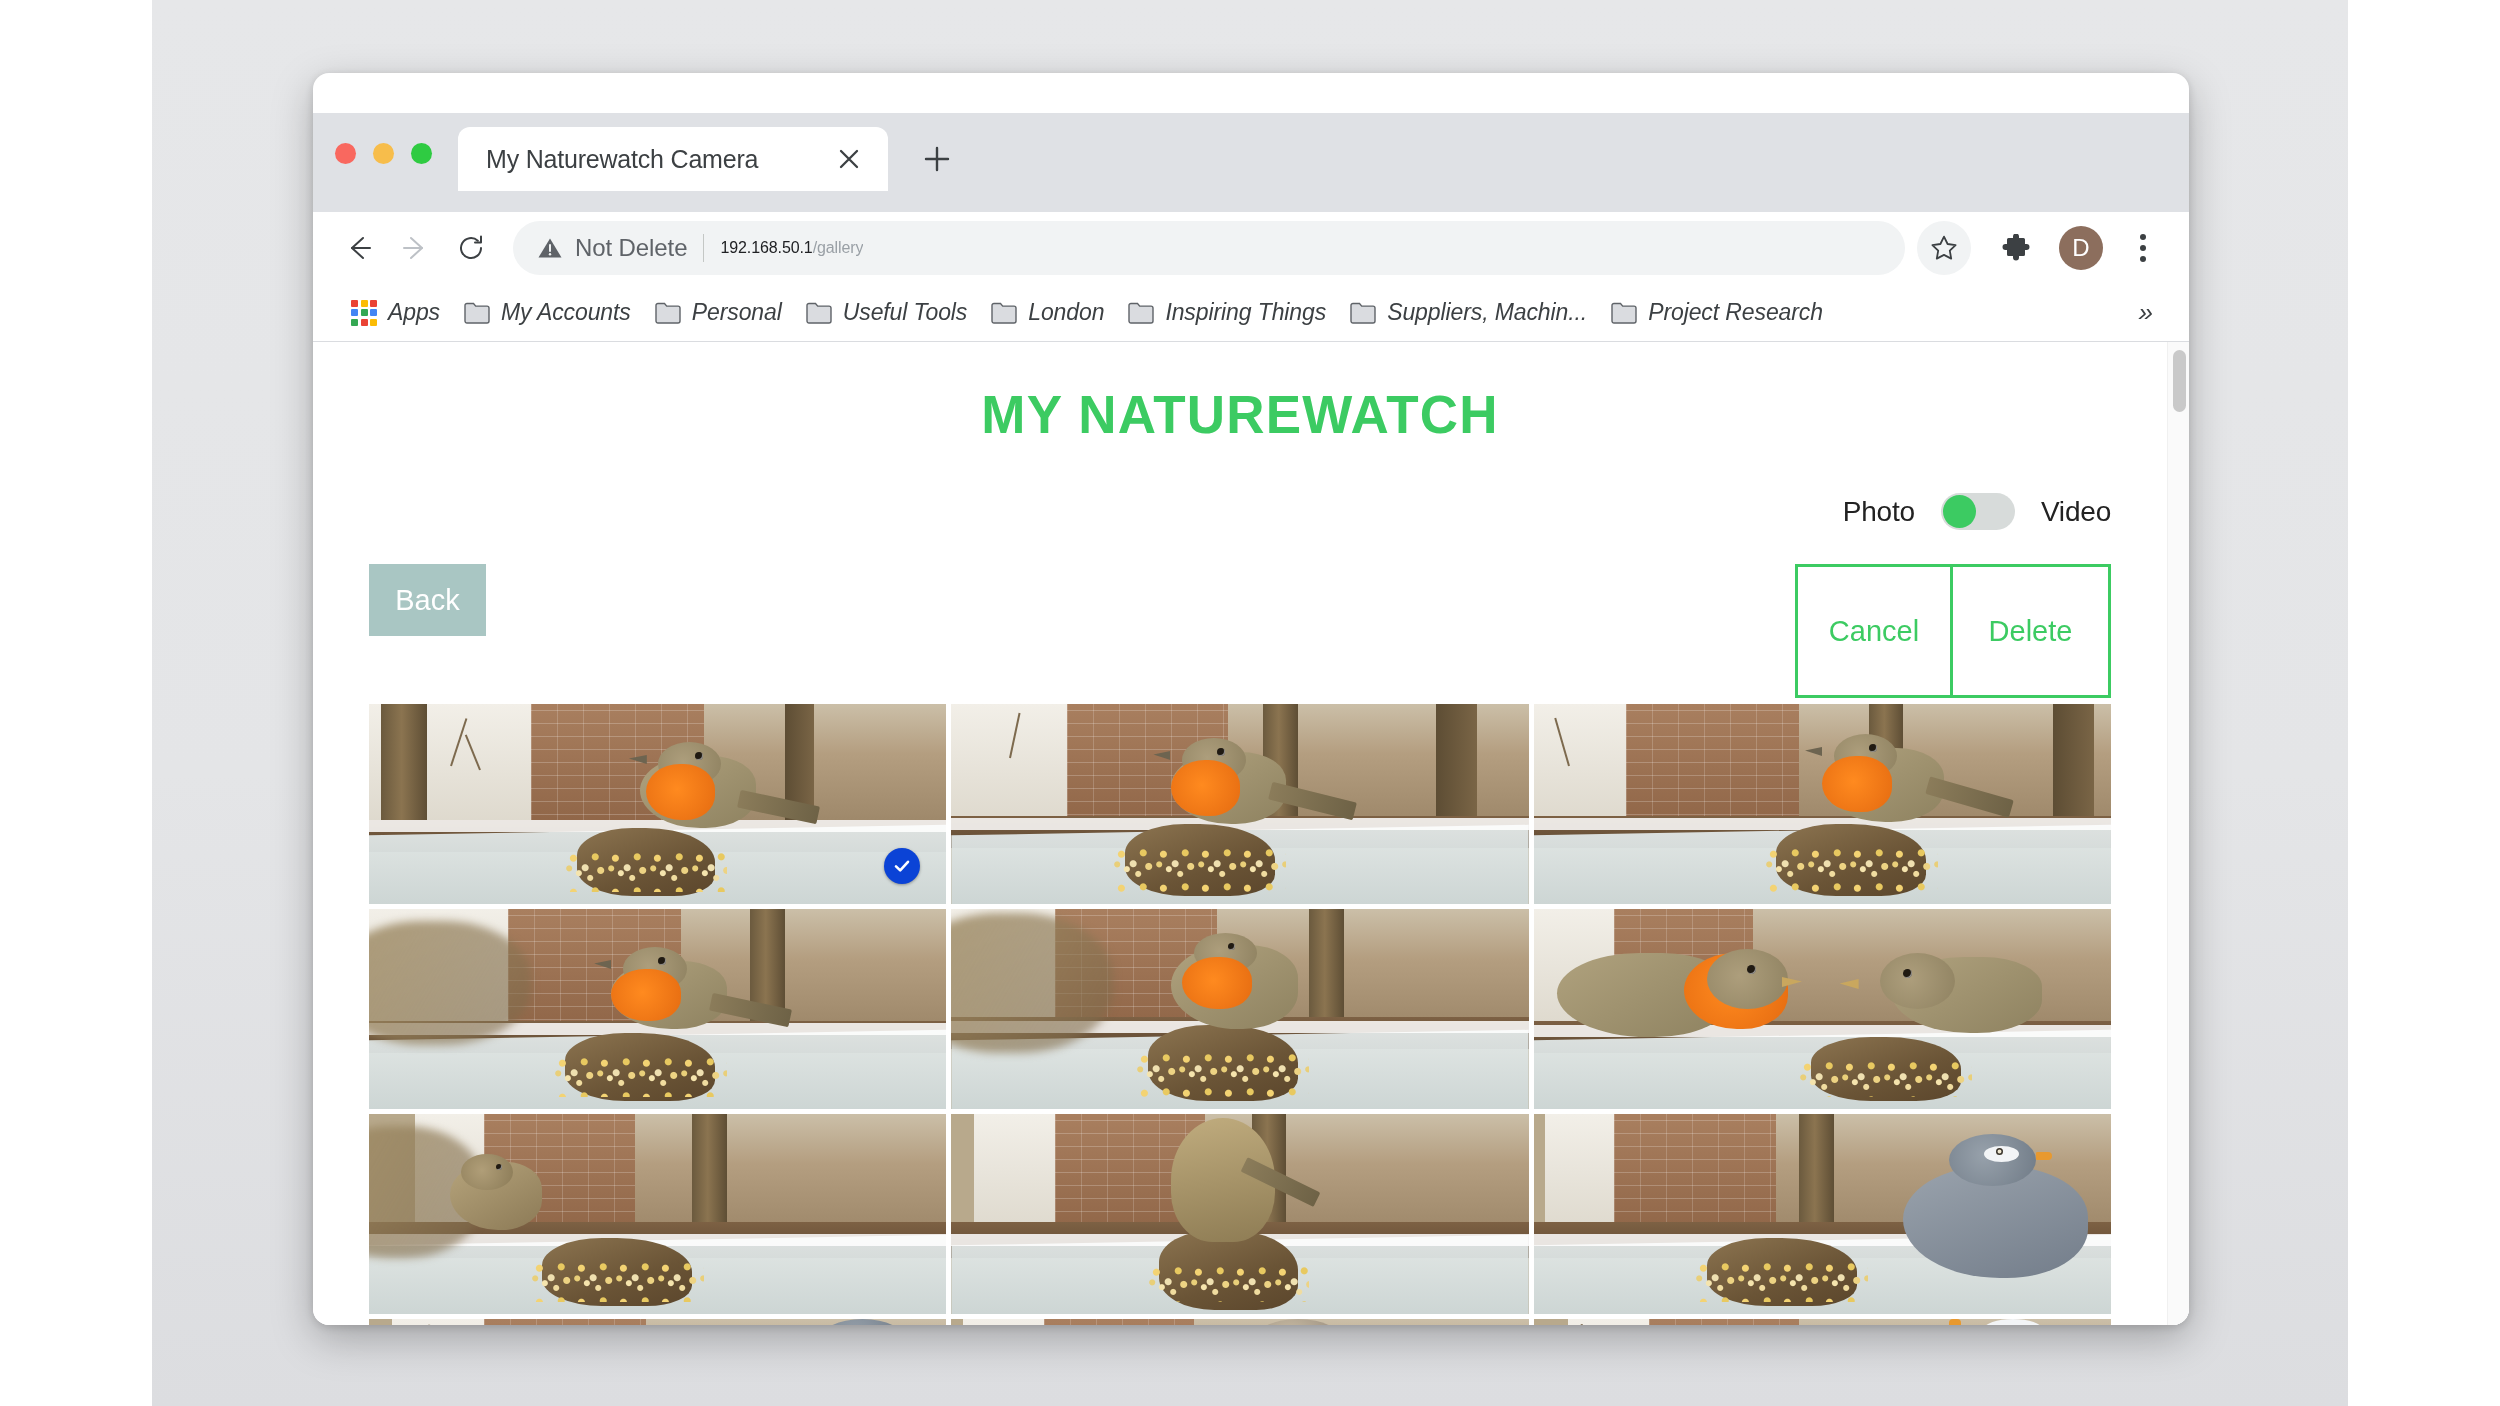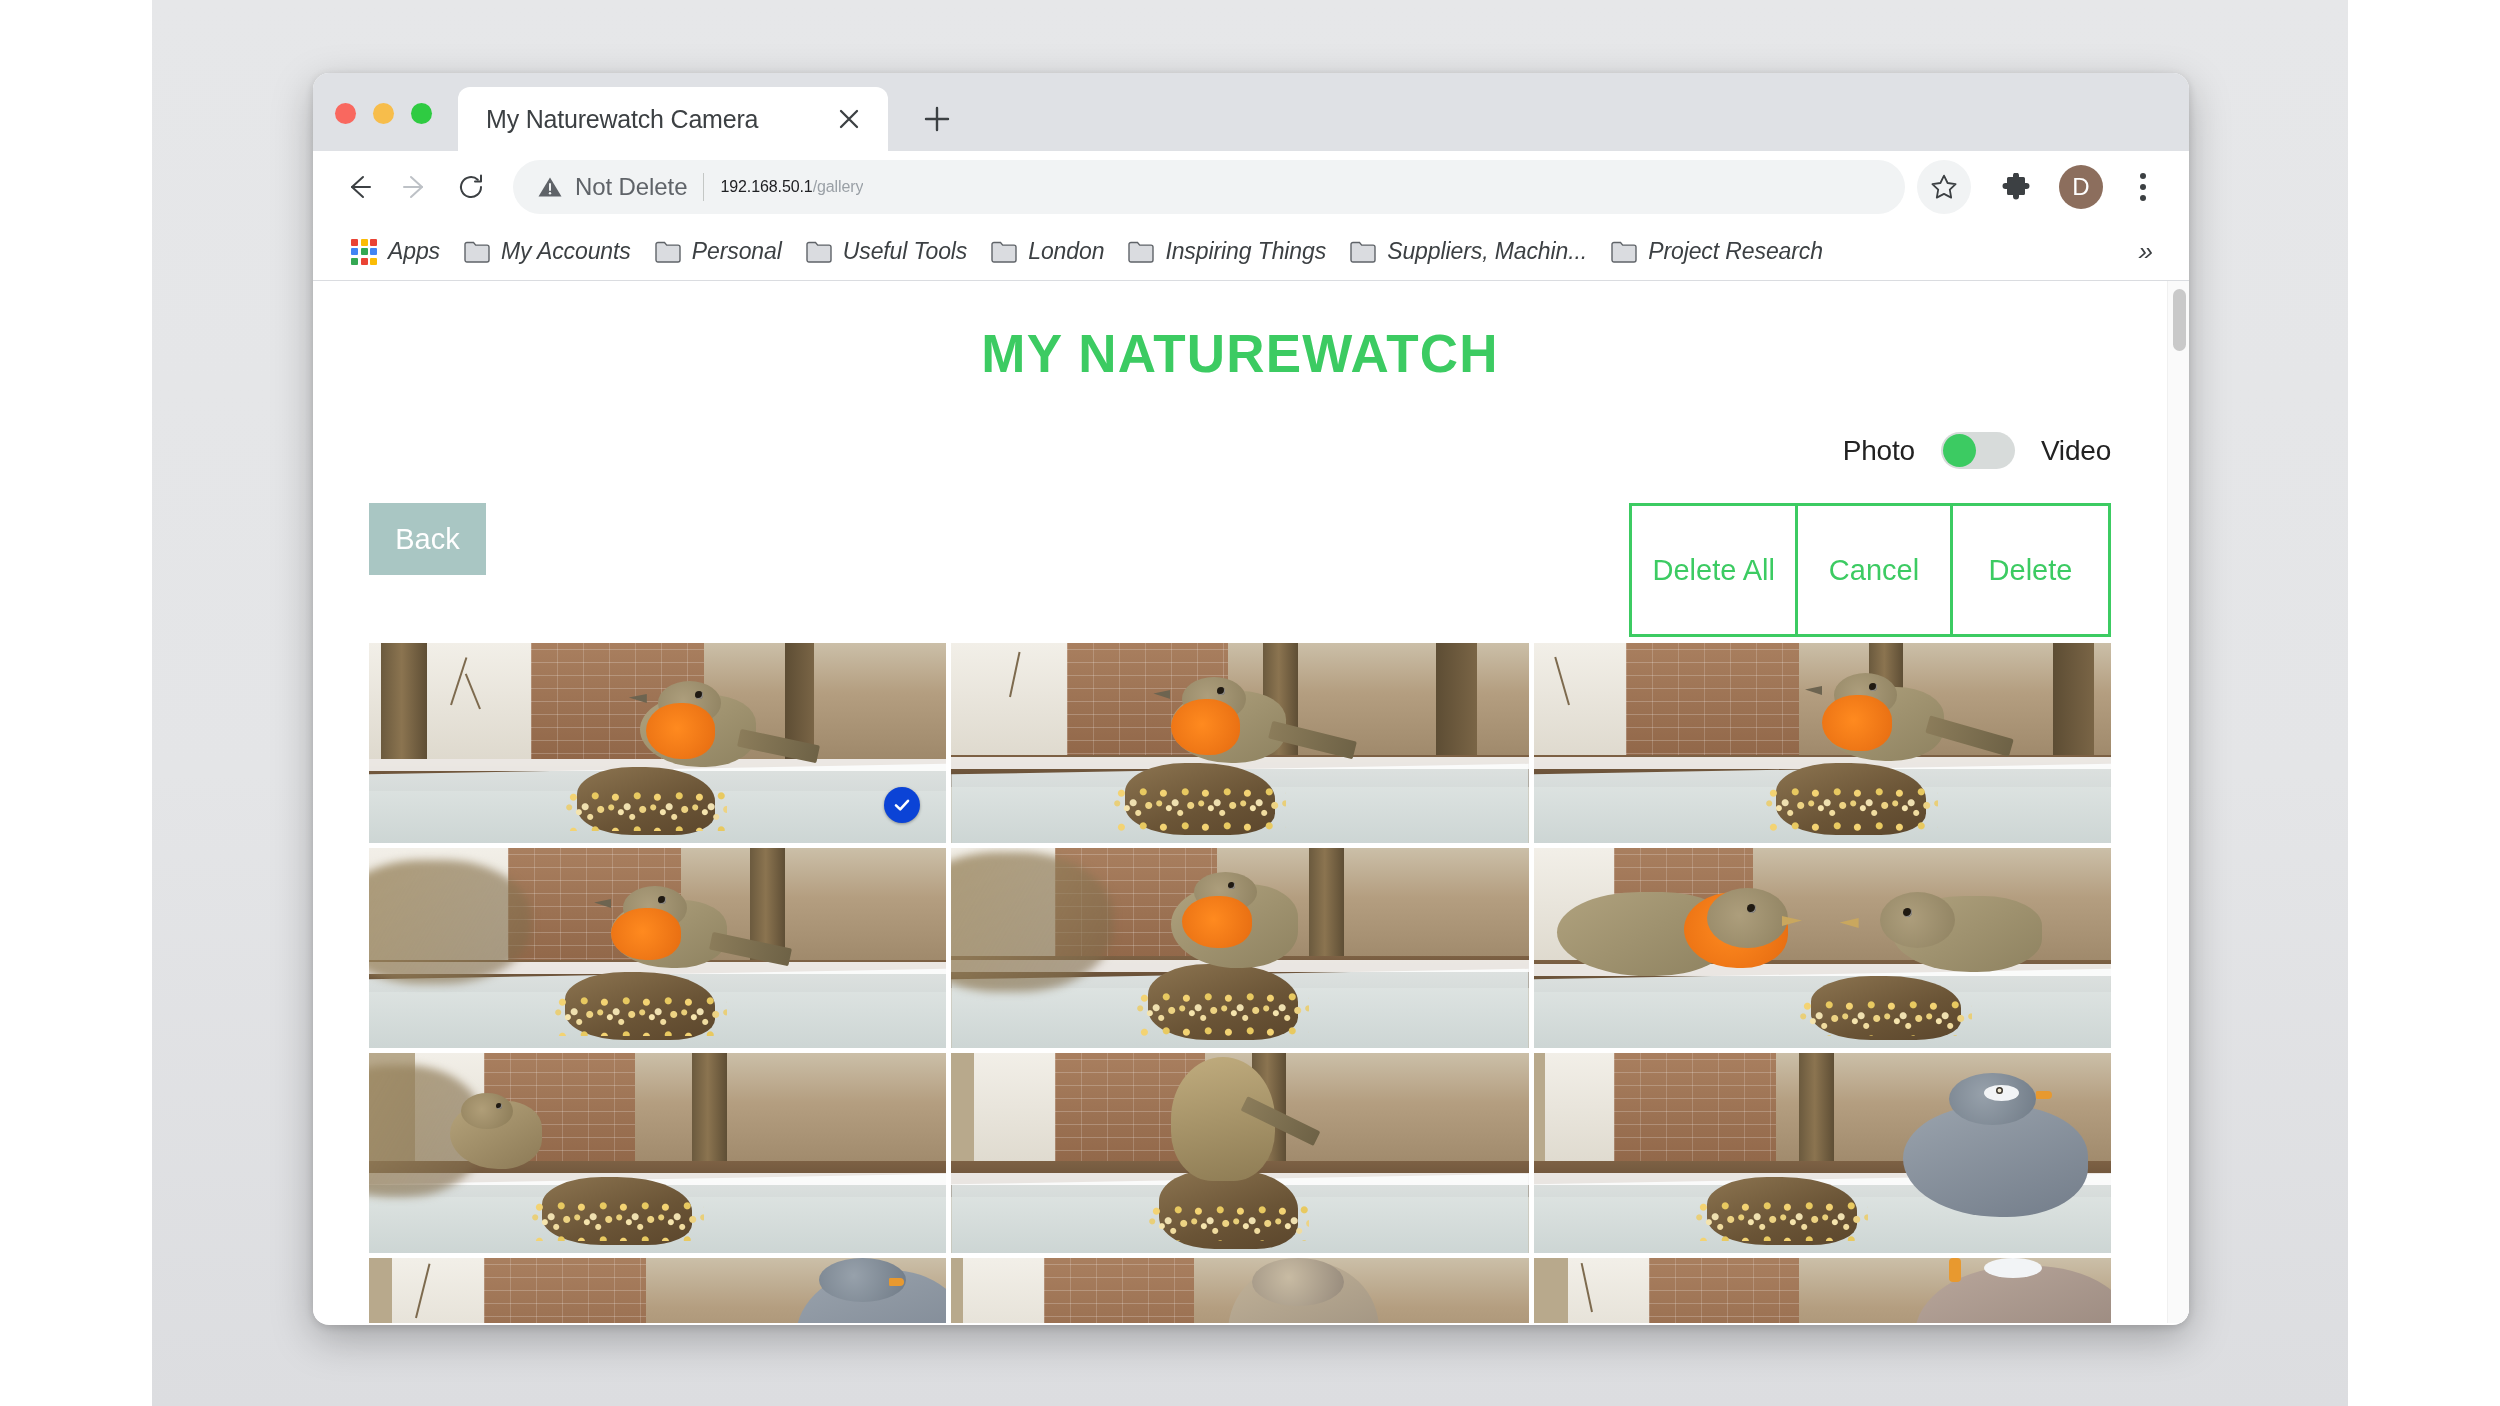--- a/index.html
+++ b/index.html
@@ -34,23 +34,24 @@
     width: 1876px; height: 1252px;
     border-radius: 16px;
     background: #ffffff;
     box-shadow: 0 14px 42px rgba(0,0,0,0.26), 0 2px 8px rgba(0,0,0,0.14);
     overflow: hidden;
   }
 
   
   .tabstrip {
     position: relative;
-    height: 78px;
+    height: 99px;
     background: #dfe1e5;
     padding-left: 20px;
+    margin-top: 40px;
   }
   .traffic-lights {
     position: absolute;
     left: 22px; top: 30px;
     display: flex; gap: 17px;
   }
   .tl { width: 21px; height: 21px; border-radius: 50%; }
   .tl.red    { background: #f9685f; }
   .tl.yellow { background: #f7bd4b; }
   .tl.green  { background: #2fcb42; }
@@ -676,21 +677,20 @@
         <span class="toggle-label">Photo</span>
         <span class="switch">
           <span class="knob"></span>
         </span>
         <span class="toggle-label">Video</span>
       </div>
 
       <div class="action-row">
         <button class="back-btn">Back</button>
         <div class="del-group">
-          <button class="del-btn">Delete All</button>
           <button class="del-btn">Cancel</button>
           <button class="del-btn">Delete</button>
         </div>
       </div>
 
       <div class="grid">
 
         <div class="cell">
           <div class="scene">
             <div class="whitewall" style="left:0;width:30%"></div>

